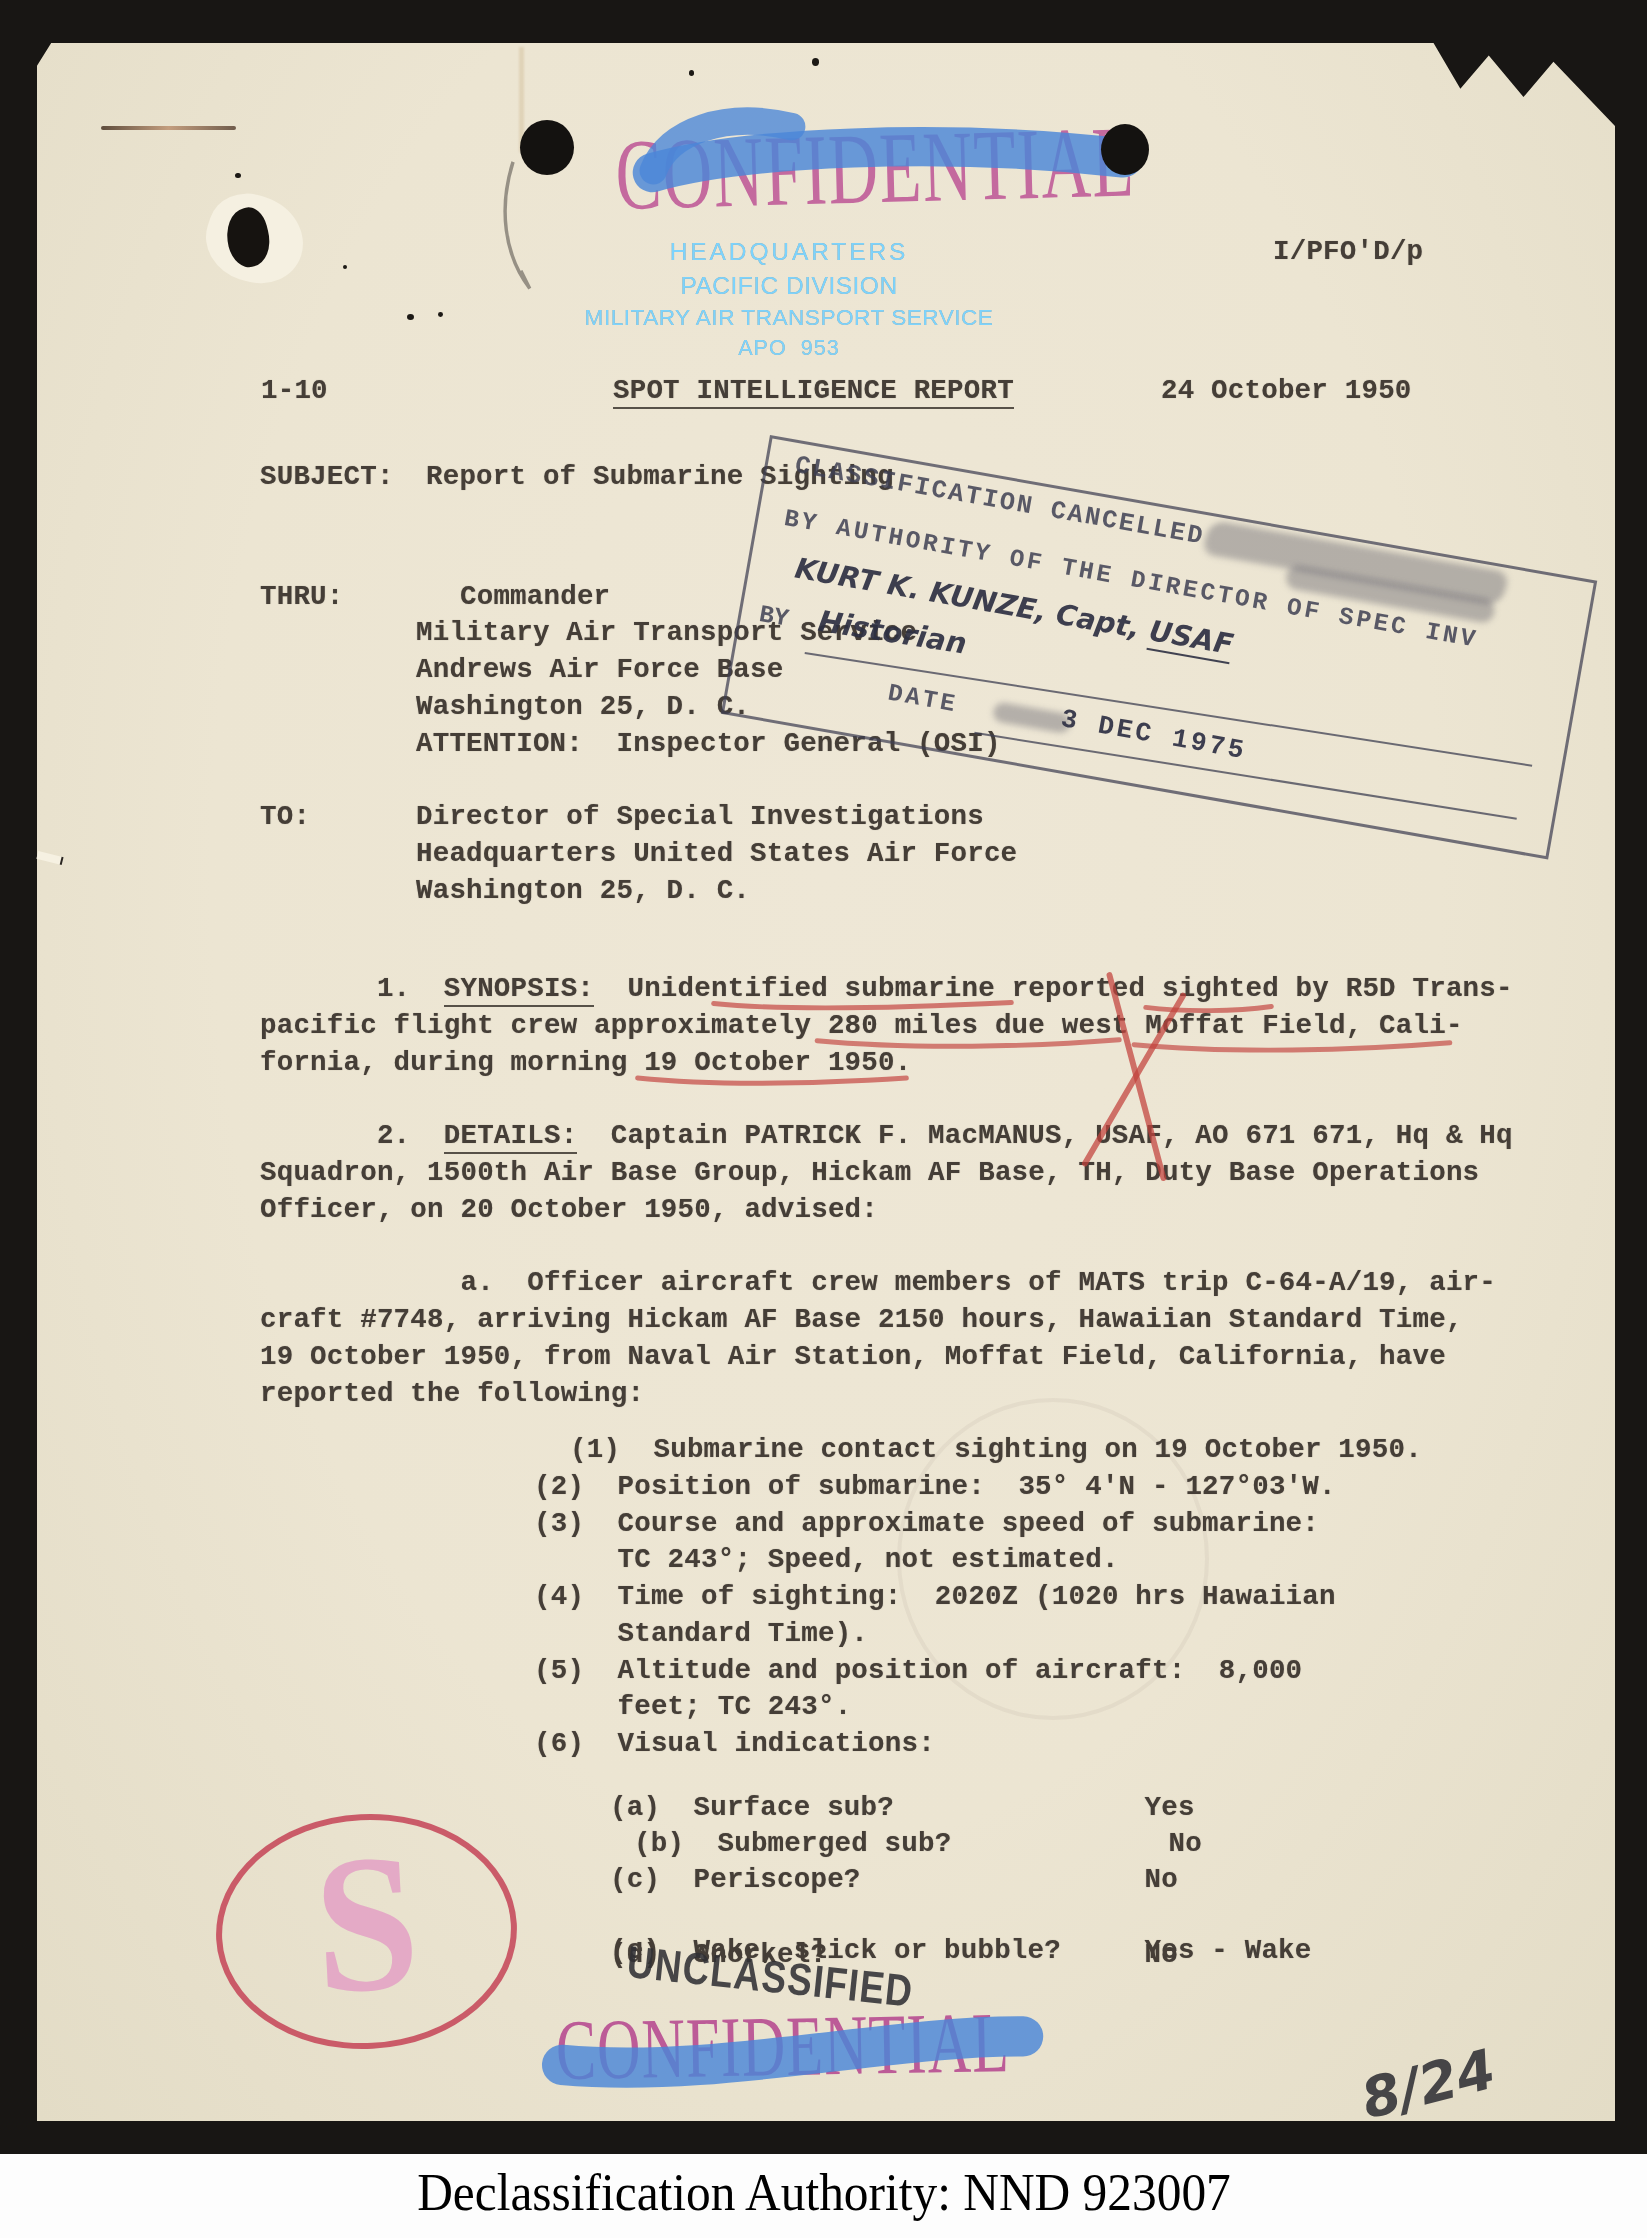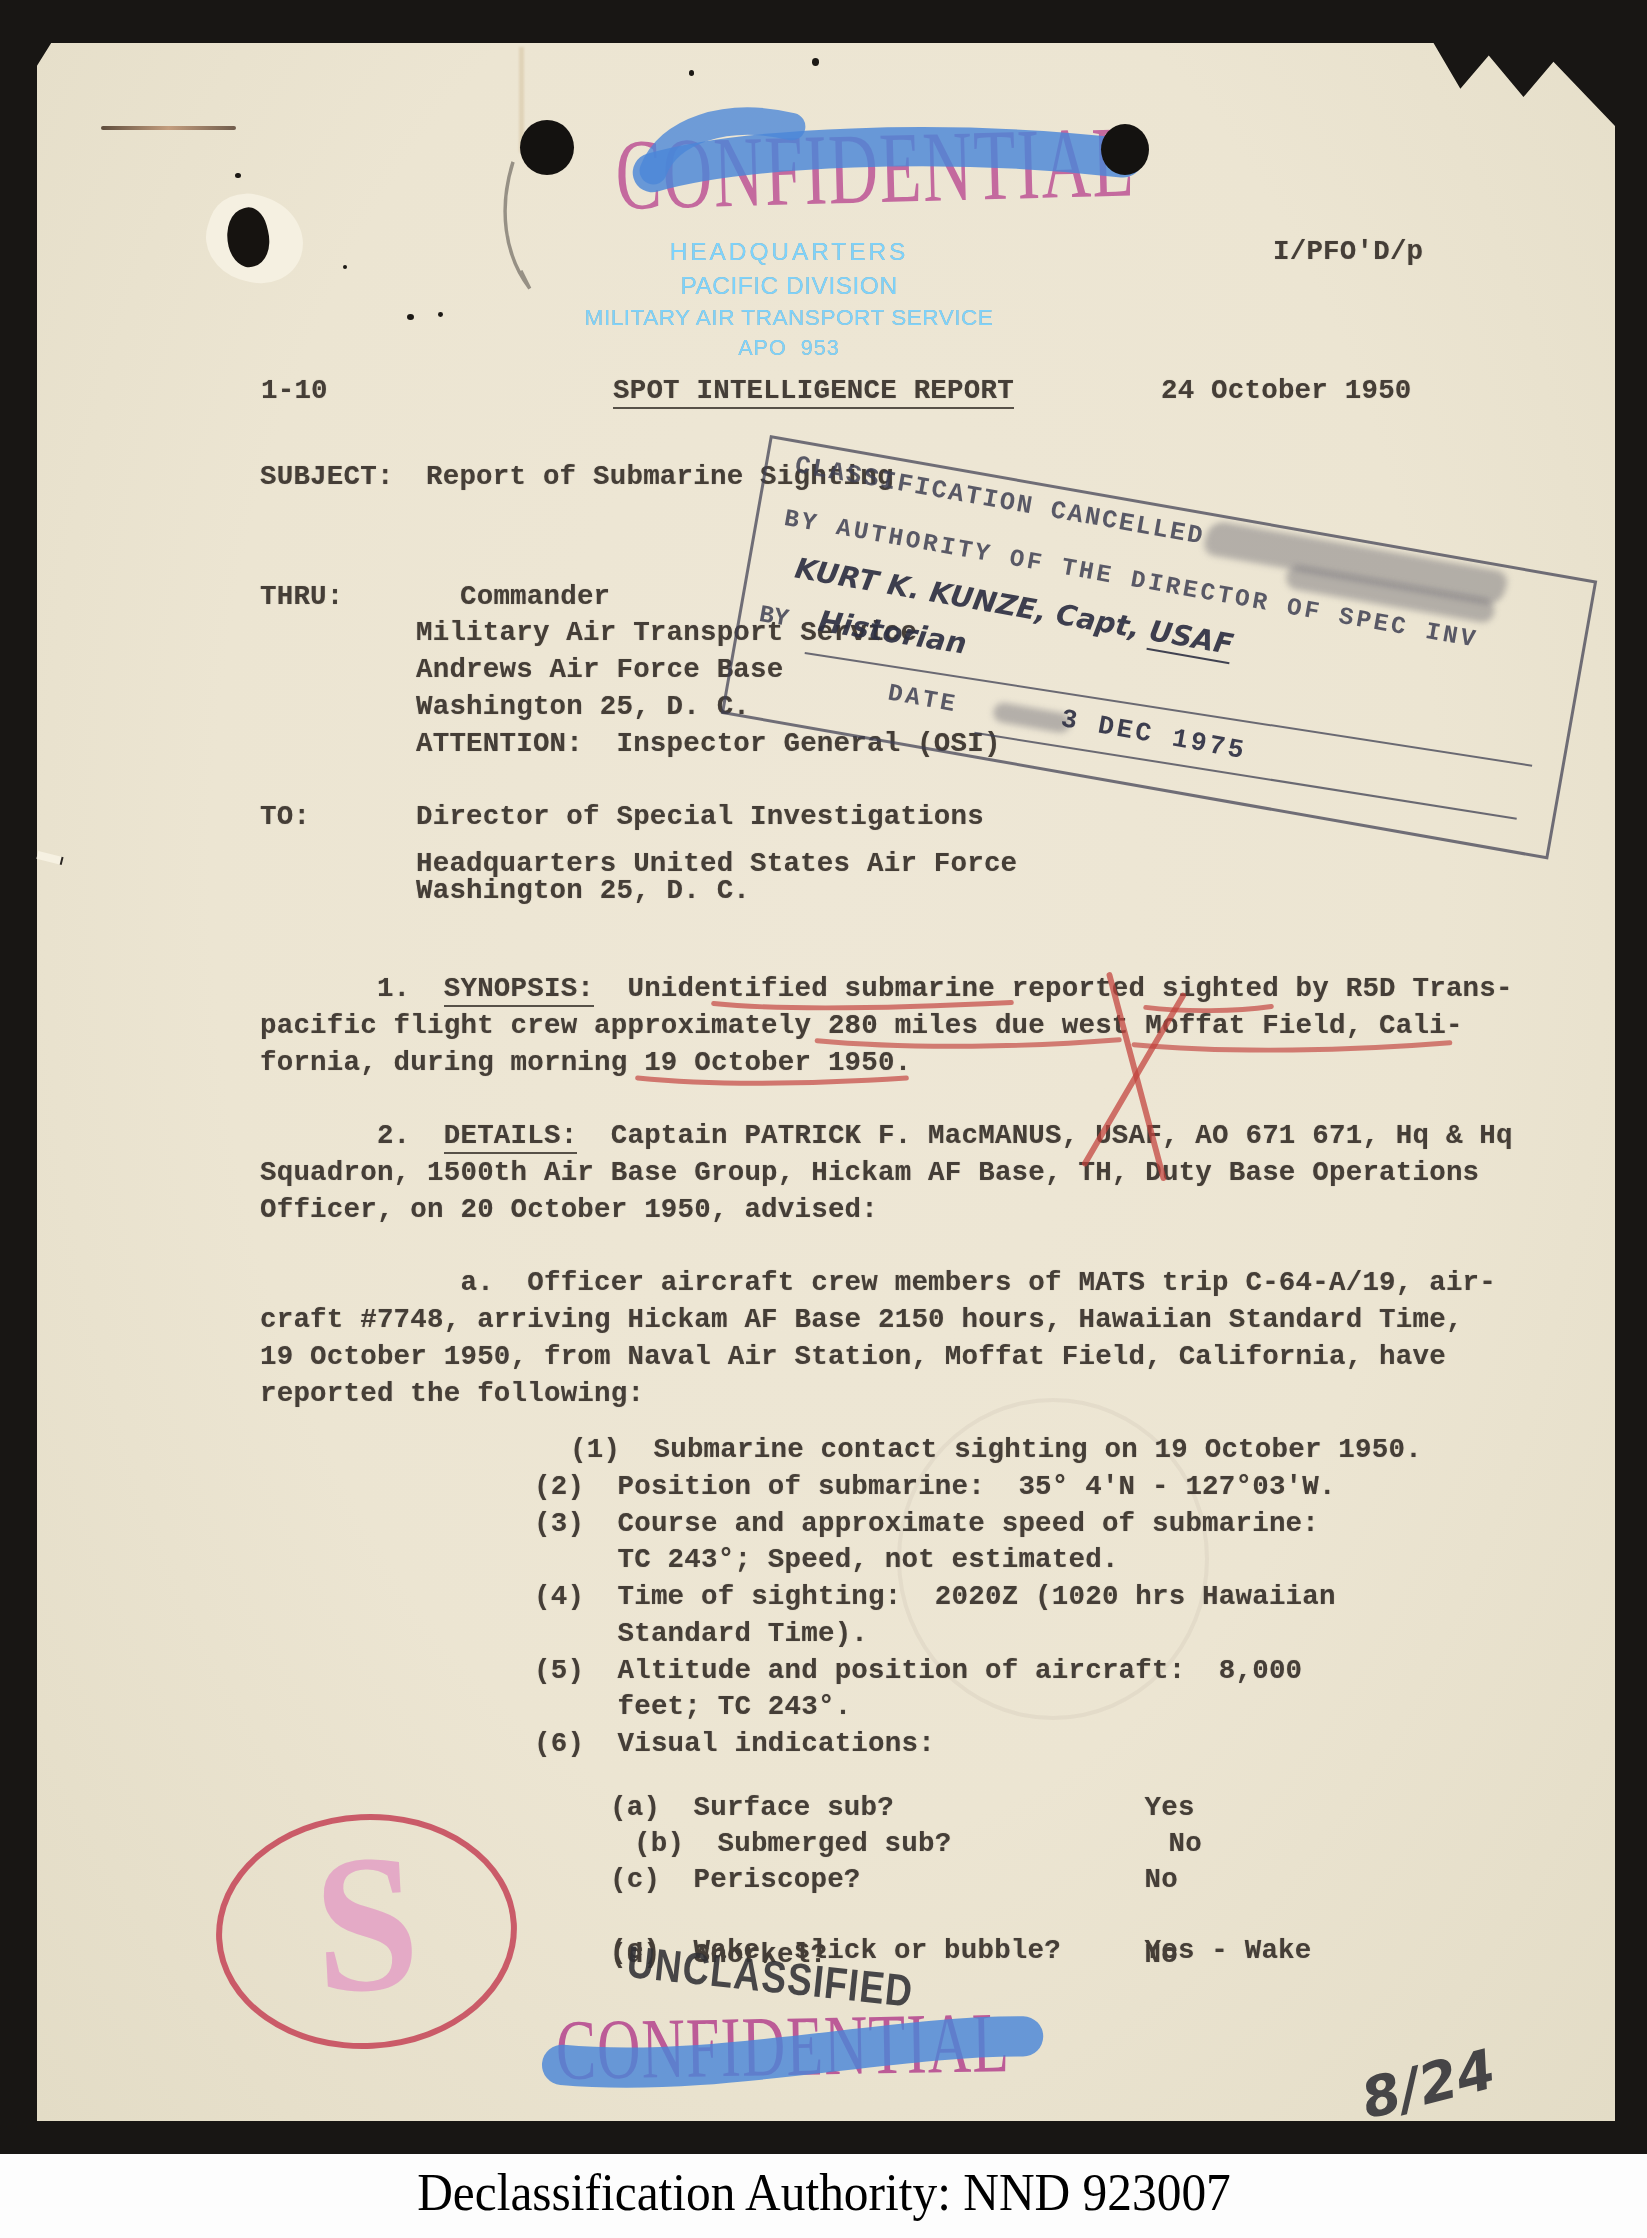--- a/index.html
+++ b/index.html
@@ -88,21 +88,21 @@
 
 <div class="mono" style="left:260px;top:578px;">THRU:</div>
 <div class="mono" style="left:428px;top:578px;margin-left:32px;">Commander</div>
 <div class="mono" style="left:416px;top:614px;">Military Air Transport Service</div>
 <div class="mono" style="left:416px;top:651px;">Andrews Air Force Base</div>
 <div class="mono" style="left:416px;top:688px;">Washington 25, D. C.</div>
 <div class="mono" style="left:416px;top:725px;">ATTENTION:  Inspector General (OSI)</div>
 
 <div class="mono" style="left:260px;top:798px;">TO:</div>
 <div class="mono" style="left:416px;top:798px;">Director of Special Investigations</div>
-<div class="mono" style="left:416px;top:835px;margin-top:10px;">Headquarters United States Air Force</div>
+<div class="mono" style="left:416px;top:835px;">Headquarters United States Air Force</div>
 <div class="mono" style="left:416px;top:872px;">Washington 25, D. C.</div>
 
 <div class="mono" style="left:260px;top:970px;"><span>       1.  </span><span class="u">SYNOPSIS:</span><span>  Unidentified submarine reported sighted by R5D Trans-</span></div>
 <div class="mono" style="left:260px;top:1007px;">pacific flight crew approximately 280 miles due west Moffat Field, Cali-</div>
 <div class="mono" style="left:260px;top:1044px;">fornia, during morning 19 October 1950.</div>
 
 <div class="mono" style="left:260px;top:1117px;"><span>       2.  </span><span class="u">DETAILS:</span><span>  Captain PATRICK F. MacMANUS, USAF, AO 671 671, Hq &amp; Hq</span></div>
 <div class="mono" style="left:260px;top:1154px;">Squadron, 1500th Air Base Group, Hickam AF Base, TH, Duty Base Operations</div>
 <div class="mono" style="left:260px;top:1191px;">Officer, on 20 October 1950, advised:</div>
 

